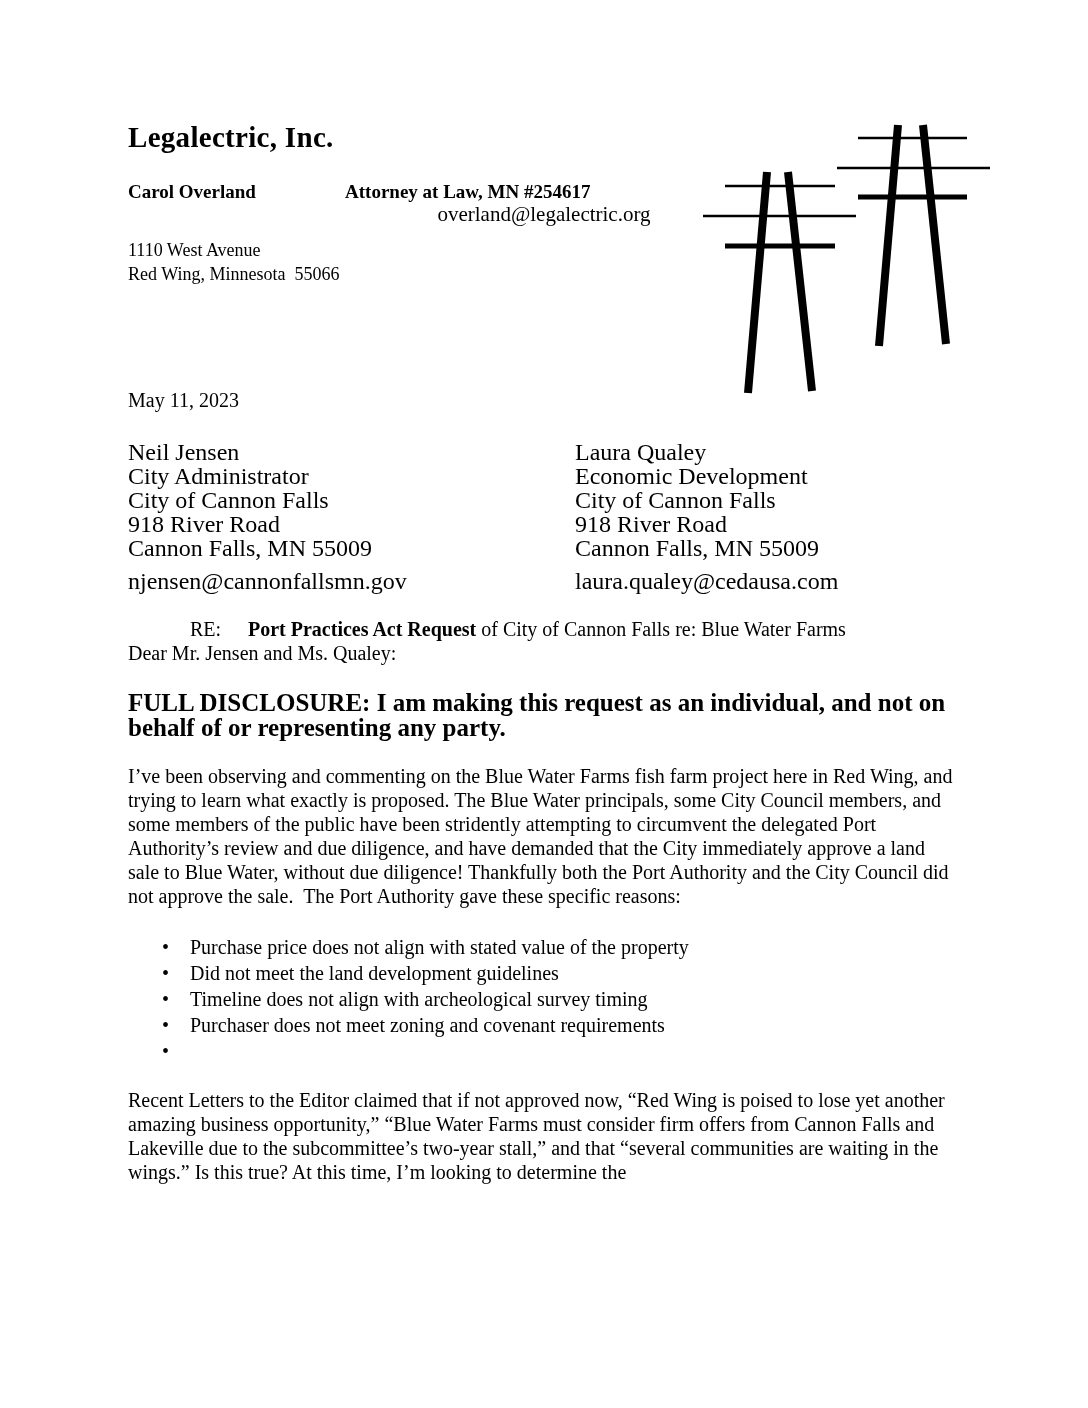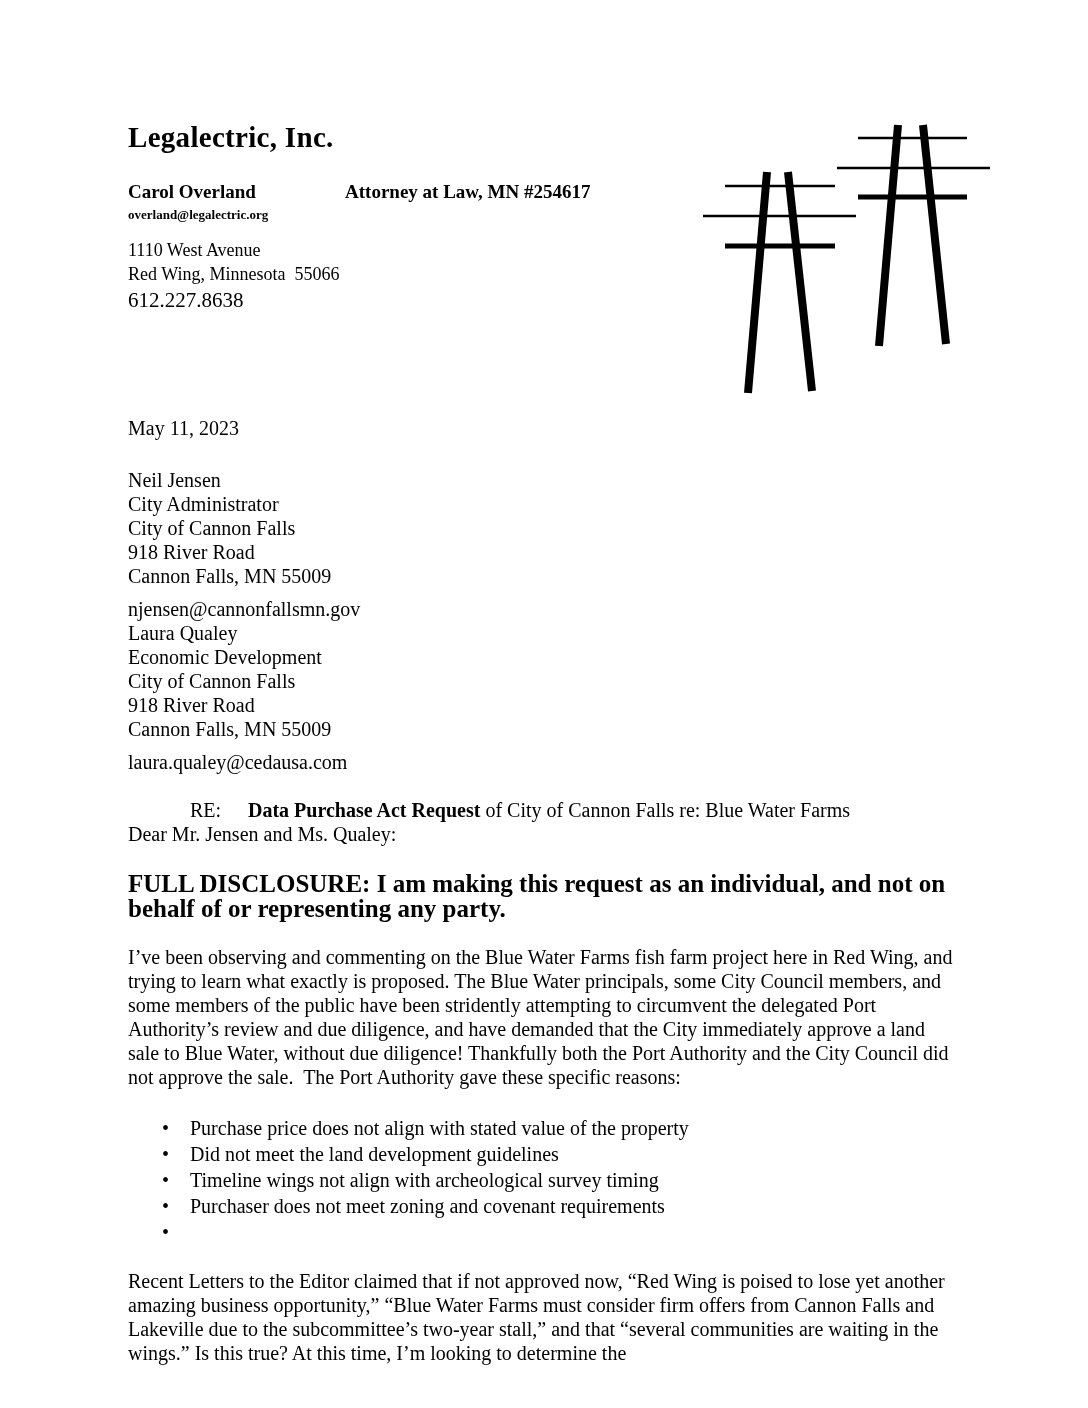--- a/index.html
+++ b/index.html
@@ -13,30 +13,30 @@
   }
   .page { position: relative; width: 1088px; height: 1101px; background: #fff; }
   .content { width: 832px; margin-left: 128px; padding-top: 118px; }
   .txt { white-space: pre-wrap; }
 
   
   .company { font-size: 29px; font-weight: bold; line-height: 38px; letter-spacing: 0.3px; }
   .lh-row { font-size: 19px; font-weight: bold; line-height: 24px; margin-top: 24px; }
   .lh-name { display: inline-block; width: 217px; }
   .lh-sub { font-size: 15px; font-weight: bold; line-height: 20px; }
-  .lh-email { font-size: 13px; font-weight: bold; line-height: 21px; }
+  .lh-email { font-size: 21px; font-weight: normal; line-height: 21px; text-align: center; }
   .addr { margin-top: 13px; font-size: 18px; line-height: 24px; }
   .phone { font-size: 21px; line-height: 28px; }
 
   
   .logo { position: absolute; left: 695px; top: 100px; width: 300px; height: 300px; }
 
   
   .date { margin-top: 102px; font-size: 20px; line-height: 24px; }
-  .recip-grid { display: flex; margin-top: 28px; font-size: 20px; line-height: 24px; flex-direction: column; }
+  .recip-grid { display: flex; margin-top: 28px; font-size: 24px; line-height: 24px; }
   .recip-col-left { width: 447px; flex: none; }
   .recip-email { margin-top: 9px; }
 
   
   .re-line { margin-top: 24px; padding-left: 62px; font-size: 20px; line-height: 24px; }
   .re-label { display: inline-block; width: 58px; }
   .re-bold { font-weight: bold; }
 
   
   .salutation { font-size: 20px; line-height: 24px; }
@@ -71,21 +71,20 @@
 
     <div>
       <div class="company txt">Legalectric, Inc.</div>
       <div class="lh-row">
         <span class="lh-name txt">Carol Overland</span><span class="txt">Attorney at Law, MN #254617</span>
       </div>
       <div class="lh-email txt">overland@legalectric.org</div>
       <div class="addr">
         <div class="txt">1110 West Avenue</div>
         <div class="txt">Red Wing, Minnesota  55066</div>
-        <div class="phone txt">612.227.8638</div>
       </div>
     </div>
 
     <div class="date txt">May 11, 2023</div>
 
     <div class="recip-grid">
       <div class="recip-col-left">
         <div class="txt">Neil Jensen</div>
         <div class="txt">City Administrator</div>
         <div class="txt">City of Cannon Falls</div>
@@ -97,41 +96,41 @@
         <div class="txt">Laura Qualey</div>
         <div class="txt">Economic Development</div>
         <div class="txt">City of Cannon Falls</div>
         <div class="txt">918 River Road</div>
         <div class="txt">Cannon Falls, MN 55009</div>
         <div class="recip-email txt">laura.qualey@cedausa.com</div>
       </div>
     </div>
 
     <div class="re-line">
-      <span class="re-label txt">RE:</span><span class="re-bold txt">Data Purchase Act Request</span><span class="txt"> of City of Cannon Falls re: Blue Water Farms</span>
+      <span class="re-label txt">RE:</span><span class="re-bold txt">Port Practices Act Request</span><span class="txt"> of City of Cannon Falls re: Blue Water Farms</span>
     </div>
 
     <div class="salutation txt">Dear Mr. Jensen and Ms. Qualey:</div>
 
     <div class="disclosure txt">FULL DISCLOSURE: I am making this request as an individual, and not on behalf of or representing any party.</div>
 
     <div class="para txt">I’ve been observing and commenting on the Blue Water Farms fish farm project here in Red Wing, and trying to learn what exactly is proposed. The Blue Water principals, some City Council members, and some members of the public have been stridently attempting to circumvent the delegated Port Authority’s review and due diligence, and have demanded that the City immediately approve a land sale to Blue Water, without due diligence! Thankfully both the Port Authority and the City Council did not approve the sale.  The Port Authority gave these specific reasons:</div>
 
     <ul class="bullets">
       <li>
         <span class="marker">•</span>
         <span class="txt">Purchase price does not align with stated value of the property</span>
       </li>
       <li>
         <span class="marker">•</span>
         <span class="txt">Did not meet the land development guidelines</span>
       </li>
       <li>
         <span class="marker">•</span>
-        <span class="txt">Timeline wings not align with archeological survey timing</span>
+        <span class="txt">Timeline does not align with archeological survey timing</span>
       </li>
       <li>
         <span class="marker">•</span>
         <span class="txt">Purchaser does not meet zoning and covenant requirements</span>
       </li>
       <li>
         <span class="marker">•</span>
       </li>
     </ul>
 

